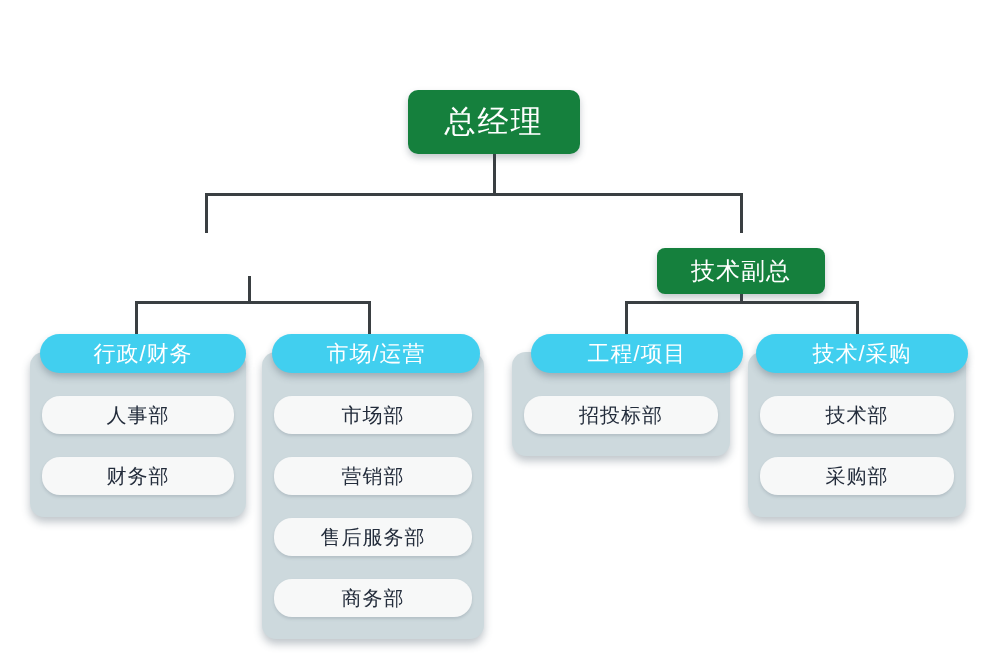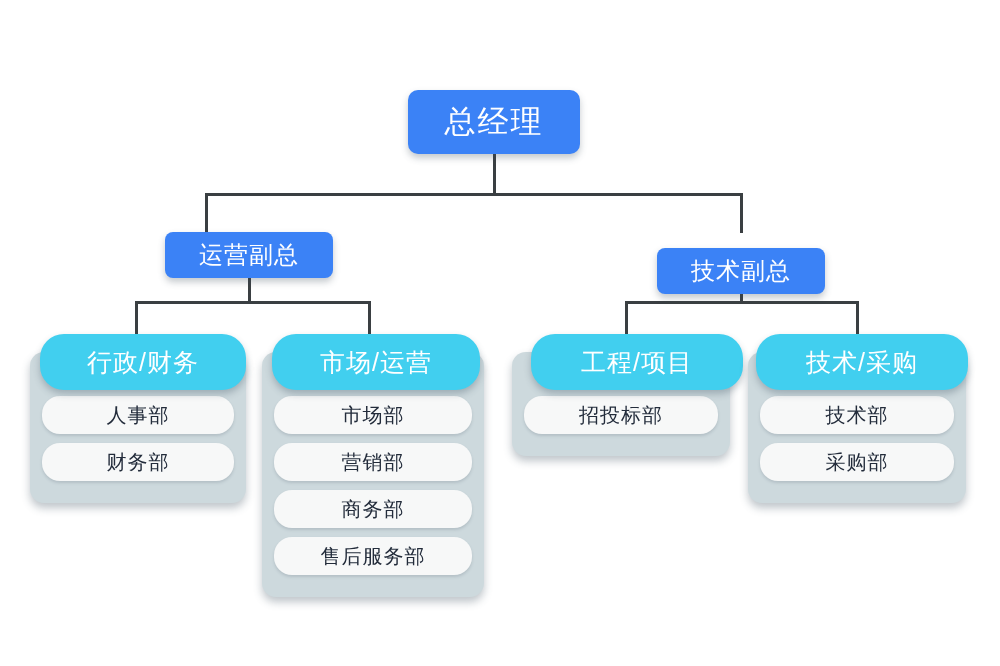--- a/index.html
+++ b/index.html
@@ -25,21 +25,21 @@
   .line {
     position: absolute;
     background: #3a3f42;
   }
   .line-v { width: 3px; }
   .line-h { height: 3px; }
 
   
   .node-blue {
     position: absolute;
-    background: #3b82f6;
+    background: #15803d;
     border-radius: 10px;
     color: #ffffff;
     display: flex;
     align-items: center;
     justify-content: center;
     box-shadow: 0 4px 7px rgba(60,75,90,0.30);
     box-sizing: border-box;
     z-index: 6;
   }
   .node-root {
@@ -70,36 +70,36 @@
     padding: 44px 12px 14px 12px;
     z-index: 2;
   }
   .group-header {
     position: absolute;
     left: 12px;
     top: -18px;
     background: #41cfef;
     color: #ffffff;
     border-radius: 24px;
-    height: 56px;
+    height: 39px;
     display: flex;
     align-items: center;
     justify-content: center;
-    font-size: 25px;
+    font-size: 22px;
     letter-spacing: 1px;
     box-shadow: 0 4px 7px rgba(60,80,95,0.32);
     box-sizing: border-box;
     z-index: 7;
   }
   .group-item {
     background: #f7f8f8;
     color: #232c3b;
     border-radius: 18px;
     height: 38px;
-    margin-bottom: 9px;
+    margin-bottom: 23px;
     display: flex;
     align-items: center;
     justify-content: center;
     font-size: 20px;
     letter-spacing: 1px;
     box-shadow: 0 2px 3px rgba(90,105,120,0.22);
     box-sizing: border-box;
   }
   .group-item:last-child { margin-bottom: 8px; }
 
@@ -129,35 +129,34 @@
   <div class="line line-v" style="left:135px; top:301px; height:36px;"></div>
   <div class="line line-v" style="left:368px; top:301px; height:36px;"></div>
 
   <div class="line line-v" style="left:740px; top:276px; height:27px;"></div>
   <div class="line line-h" style="left:625px; top:301px; width:234px;"></div>
   <div class="line line-v" style="left:625px; top:301px; height:36px;"></div>
   <div class="line line-v" style="left:856px; top:301px; height:36px;"></div>
 
   <div class="node-blue node-root">总经理</div>
 
-  <div class="node-blue node-vp vp-left">运营副总</div>
   <div class="node-blue node-vp vp-right">技术副总</div>
 
   <div class="group col-1">
     <div class="group-header">行政/财务</div>
     <div class="group-item">人事部</div>
     <div class="group-item">财务部</div>
   </div>
 
   <div class="group col-2">
     <div class="group-header">市场/运营</div>
     <div class="group-item">市场部</div>
     <div class="group-item">营销部</div>
+    <div class="group-item">售后服务部</div>
     <div class="group-item">商务部</div>
-    <div class="group-item">售后服务部</div>
   </div>
 
   <div class="group col-3">
     <div class="group-header">工程/项目</div>
     <div class="group-item">招投标部</div>
   </div>
 
   <div class="group col-4">
     <div class="group-header">技术/采购</div>
     <div class="group-item">技术部</div>

